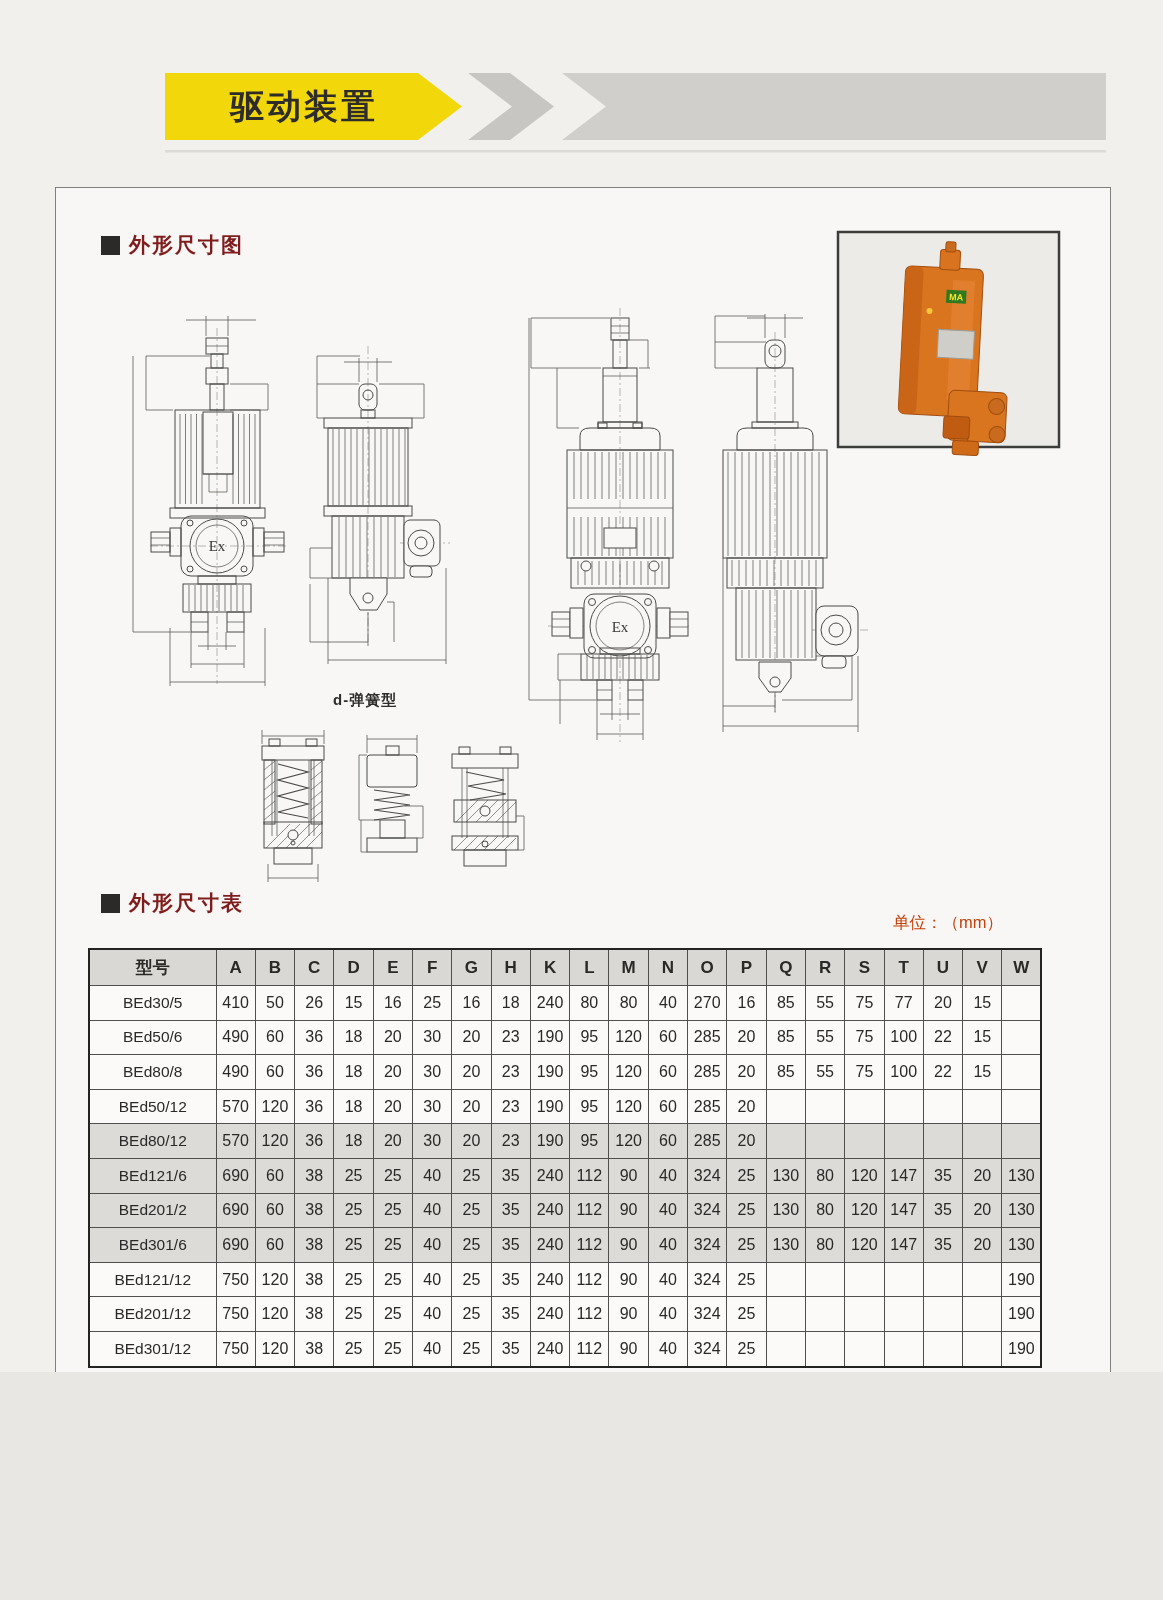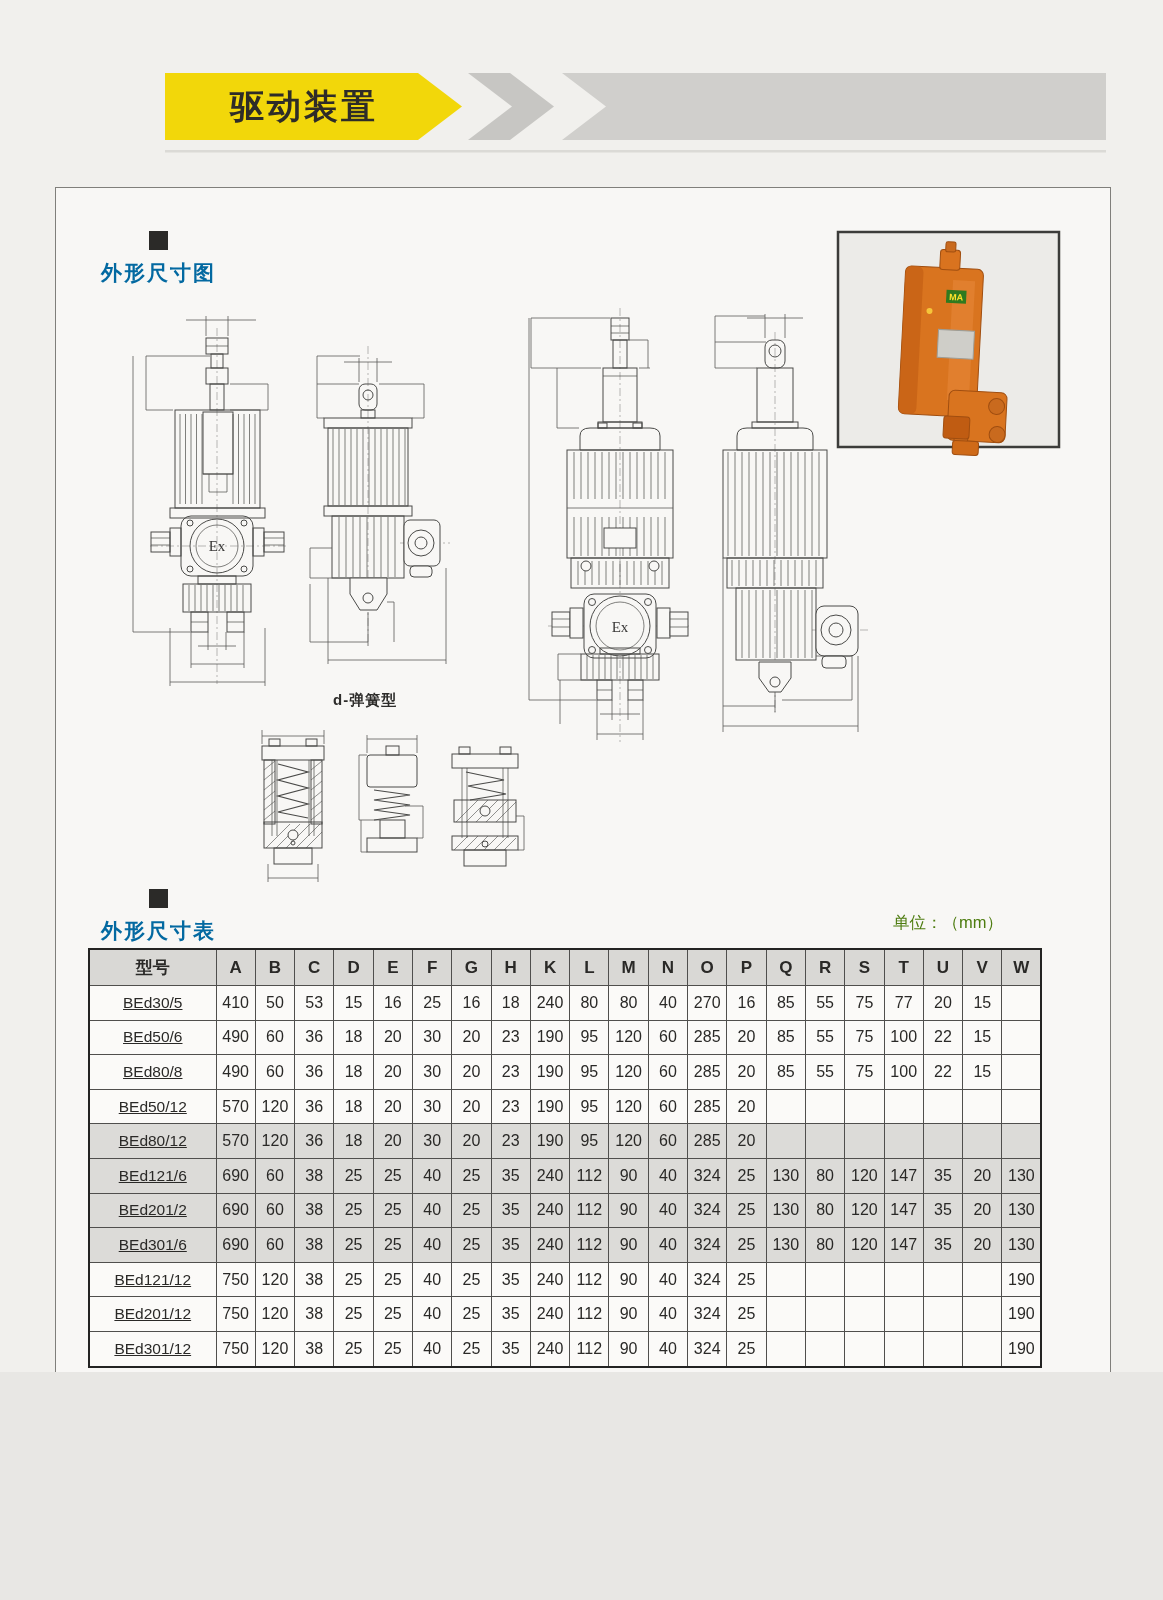--- a/index.html
+++ b/index.html
@@ -5,36 +5,36 @@
   html,body{margin:0;padding:0;}
   body{background:#e8e7e4;}
   .page{position:relative;width:1163px;height:1372px;background:#f1f0ed;overflow:hidden;
         font-family:"Liberation Sans",sans-serif;}
   
   .banner-svg{position:absolute;left:0;top:60px;width:1163px;height:100px;}
   
   .content-box{position:absolute;left:55px;top:187px;width:1054px;height:1219px;
                border:1.5px solid #807f7b;background:#f8f7f5;}
   .sec-head{position:absolute;display:flex;align-items:center;gap:9px;
-            font-weight:bold;font-size:21px;color:#0369a1;letter-spacing:2px;flex-direction:column;}
+            font-weight:bold;font-size:21px;color:#7f1d1d;letter-spacing:2px;}
   .sec-head .sq{width:19px;height:19px;background:#2b2a28;flex:0 0 auto;}
   .sec1{left:101px;top:231px;}
   .sec2{left:101px;top:889px;}
-  .unit-label{position:absolute;left:893px;top:912px;width:150px;font-size:16.5px;color:#4d7c0f;}
+  .unit-label{position:absolute;left:893px;top:912px;width:150px;font-size:16.5px;color:#c2410c;}
   .spring-label{position:absolute;left:333px;top:691px;font-size:15px;font-weight:bold;color:#2e2d2b;letter-spacing:1px;}
   
   .diagrams-svg{position:absolute;left:0;top:180px;width:1163px;height:710px;}
   
   .dim-table{position:absolute;left:88px;top:948px;width:952px;border-collapse:collapse;
              table-layout:fixed;border:2px solid #232322;background:#fbfaf8;}
   .dim-table th,.dim-table td{border:1px solid #504f4d;text-align:center;vertical-align:middle;
              color:#2a2927;overflow:hidden;white-space:nowrap;padding:0;}
   .dim-table th{background:#d9d8d5;font-weight:bold;font-size:17px;height:35px;}
   .dim-table td{font-size:16px;height:33.6px;}
-  .dim-table td.model-cell{font-size:15.5px;text-decoration:underline;}
+  .dim-table td.model-cell{font-size:15.5px;}
   .dim-table tr.shaded td{background:#dcdbd8;}
   .c-model{width:127px;}
   .c-dim{width:39.3px;}
   
   .foot-yellow{position:absolute;left:190px;top:1455px;width:893px;height:4px;background:#ecd400;}
   .foot-black{position:absolute;left:190px;top:1464px;width:893px;height:6px;background:#1d1d1b;}
   
   text.dim{font-family:"Liberation Serif",serif;font-size:16px;fill:#38373
 
 5;}
@@ -409,21 +409,21 @@
           <th>U</th>
           <th>V</th>
           <th>W</th>
         </tr>
     </thead>
     <tbody>
         <tr>
           <td class="model-cell">BEd30/5</td>
           <td>410</td>
           <td>50</td>
-          <td>53</td>
+          <td>26</td>
           <td>15</td>
           <td>16</td>
           <td>25</td>
           <td>16</td>
           <td>18</td>
           <td>240</td>
           <td>80</td>
           <td>80</td>
           <td>40</td>
           <td>270</td>

